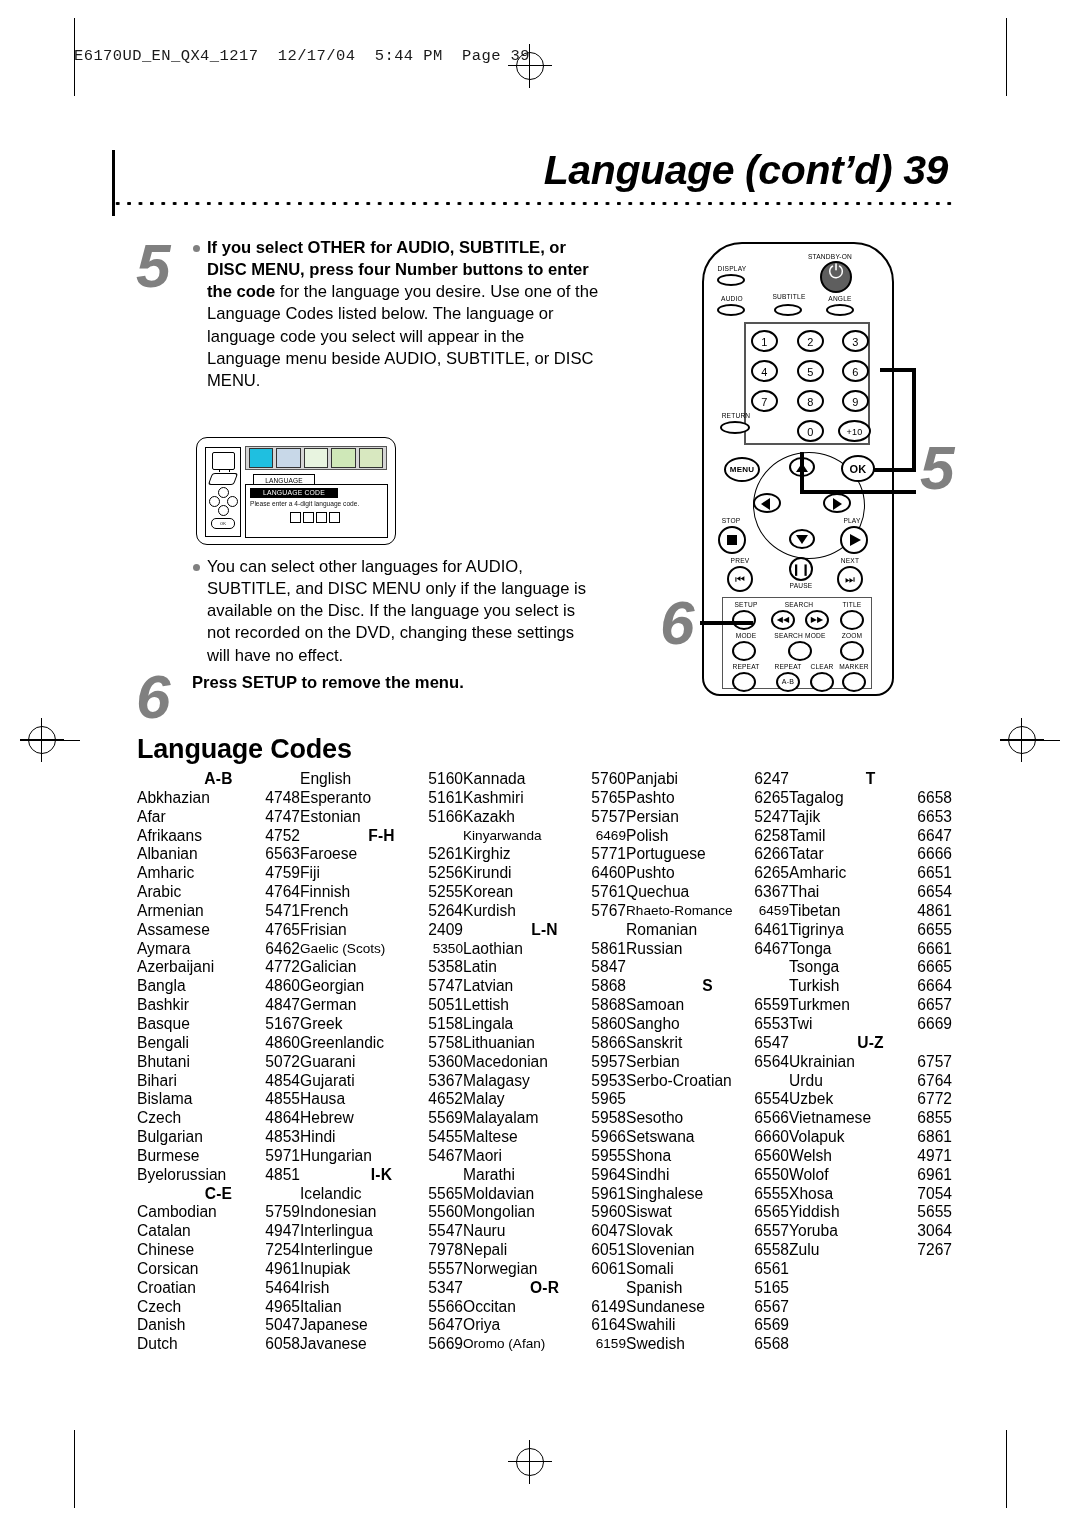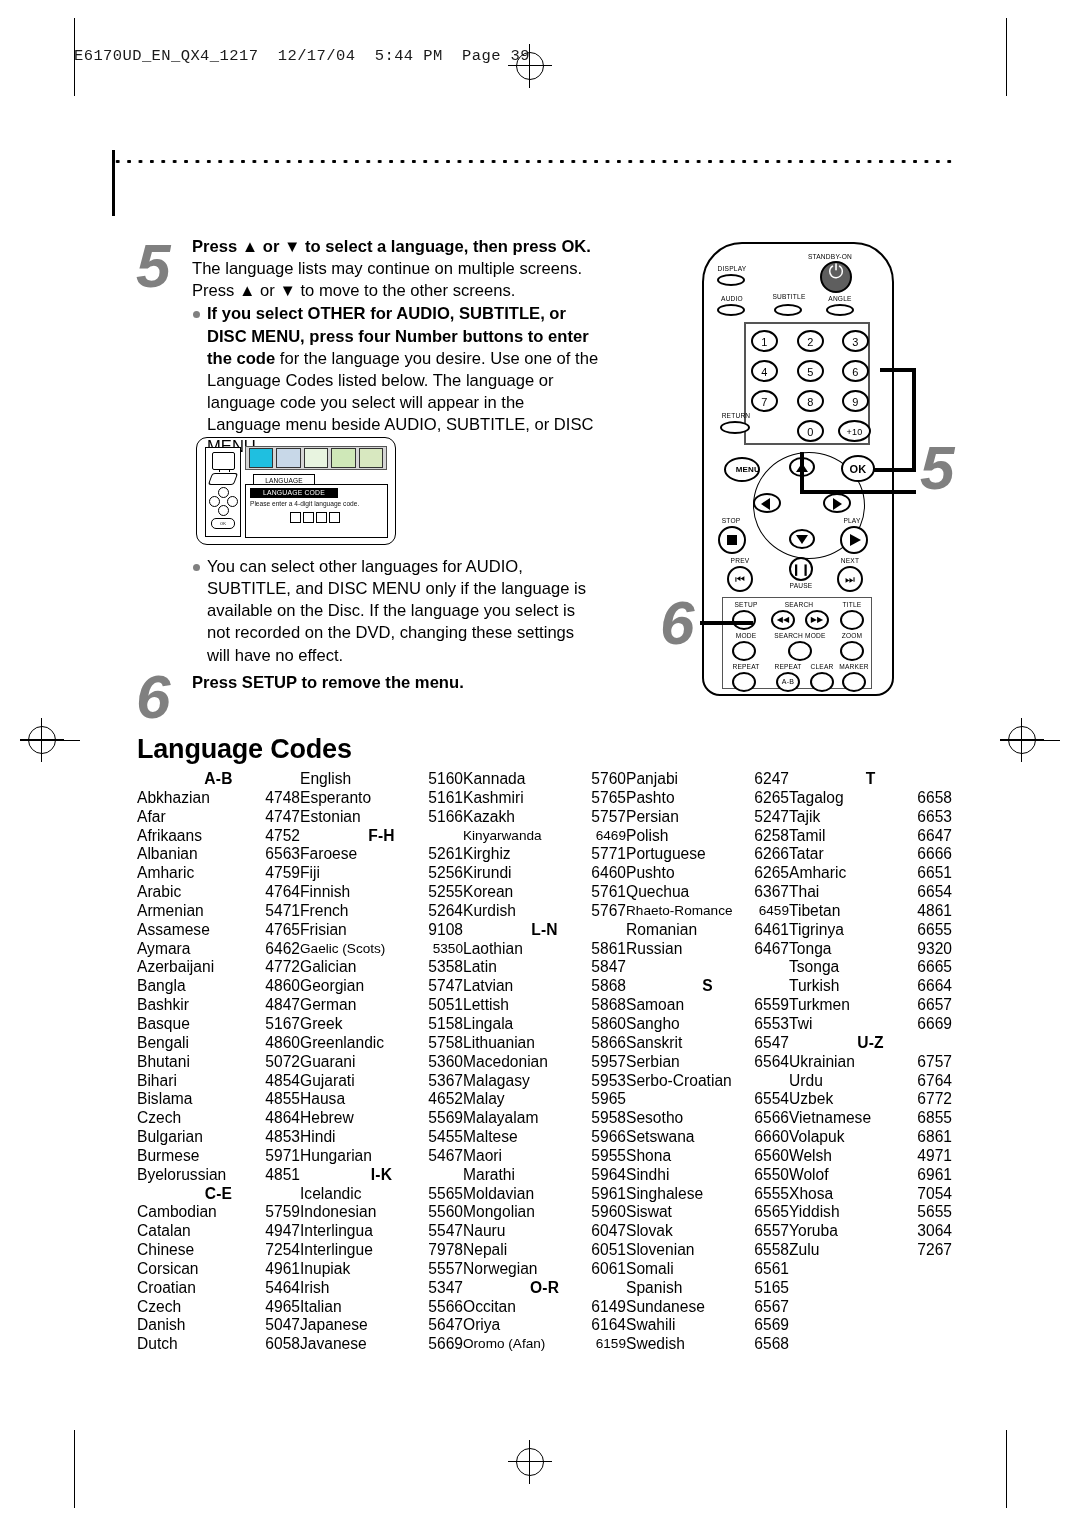--- a/index.html
+++ b/index.html
@@ -156,28 +156,26 @@
     <i></i>
   </div>
 <div class="reg" style="left:508px; top:1440px;">
     <i></i>
   </div>
 
 <div class="fileheader">E6170UD_EN_QX4_1217  12/17/04  5:44 PM  Page 39</div>
 
 <div class="rule-left"></div>
 <div class="title-band">
+  <div class="page-title">Language (cont’d)  39</div>
   <div class="dotrule"></div>
 </div>
 
 <div class="stepnum" style="left:136px; top:235px;">5</div>
 <div class="steptext" style="left:192px; top:236px; width:407px;">
-  <div>
-    <b>Press ▲ or ▼ to select a language, then press OK.</b><span> The language lists may continue on multiple screens. Press ▲ or ▼ to move to the other screens.</span>
-  </div>
   <div class="bullets">
     <div class="bul">
       <b>If you select OTHER for AUDIO, SUBTITLE, or DISC MENU, press four Number buttons to enter the code</b><span> for the language you desire. Use one of the Language Codes listed below. The language or language code you select will appear in the Language menu beside AUDIO, SUBTITLE, or DISC MENU.</span>
     </div>
   </div>
 </div>
 
 <div class="osd">
   <div class="osd-frame"></div>
   <div class="osd-left">
@@ -261,21 +259,21 @@
   <div class="btn ell" style="left:107px; top:188px; width:27px; height:22px;"></div>
   <div class="lbl" style="left:107px; top:194px; width:27px; font-size:11px;">0</div>
   <div class="btn ell" style="left:148px; top:188px; width:33px; height:22px;"></div>
   <div class="lbl" style="left:148px; top:195px; width:33px; font-size:9px;">+10</div>
 
   <div class="lbl" style="left:26px; top:180px; width:40px;">RETURN</div>
   <div class="btn ell" style="left:30px; top:189px; width:30px; height:13px;"></div>
 
   <div class="dpad-ring" style="left:63px; top:220px; width:110px; height:105px;"></div>
   <div class="btn ell" style="left:34px; top:225px; width:36px; height:25px;"></div>
-  <div class="lbl" style="left:34px; top:233px; width:36px; font-size:8px; font-weight:bold;text-align:right;">MENU</div>
+  <div class="lbl" style="left:34px; top:233px; width:36px; font-size:8px; font-weight:bold;">MENU</div>
   <div class="btn ell" style="left:151px; top:223px; width:34px; height:27px;"></div>
   <div class="lbl" style="left:151px; top:231px; width:34px; font-size:11px; font-weight:bold;">OK</div>
 
   <div class="btn ell" style="left:99px; top:225px; width:26px; height:20px; background:#fff;"></div>
   <div class="tri" style="left:106px; top:231px; border-left:6px solid transparent; border-right:6px solid transparent; border-bottom:9px solid #000;"></div>
   <div class="btn ell" style="left:99px; top:297px; width:26px; height:20px;"></div>
   <div class="tri" style="left:106px; top:303px; border-left:6px solid transparent; border-right:6px solid transparent; border-top:9px solid #000;"></div>
   <div class="btn ell" style="left:63px; top:261px; width:28px; height:20px;"></div>
   <div class="tri" style="left:71px; top:266px; border-top:6px solid transparent; border-bottom:6px solid transparent; border-right:9px solid #000;"></div>
   <div class="btn ell" style="left:133px; top:261px; width:28px; height:20px;"></div>
@@ -484,21 +482,21 @@
       <div class="row">
         <span class="nm">Finnish</span>
         <span class="cd">5255</span>
       </div>
       <div class="row">
         <span class="nm">French</span>
         <span class="cd">5264</span>
       </div>
       <div class="row">
         <span class="nm">Frisian</span>
-        <span class="cd">9108</span>
+        <span class="cd">2409</span>
       </div>
       <div class="row tight">
         <span class="nm">Gaelic (Scots)</span>
         <span class="cd">5350</span>
       </div>
       <div class="row">
         <span class="nm">Galician</span>
         <span class="cd">5358</span>
       </div>
       <div class="row">
@@ -848,21 +846,21 @@
       <div class="row">
         <span class="nm">Tibetan</span>
         <span class="cd">4861</span>
       </div>
       <div class="row">
         <span class="nm">Tigrinya</span>
         <span class="cd">6655</span>
       </div>
       <div class="row">
         <span class="nm">Tonga</span>
-        <span class="cd">9320</span>
+        <span class="cd">6661</span>
       </div>
       <div class="row">
         <span class="nm">Tsonga</span>
         <span class="cd">6665</span>
       </div>
       <div class="row">
         <span class="nm">Turkish</span>
         <span class="cd">6664</span>
       </div>
       <div class="row">

